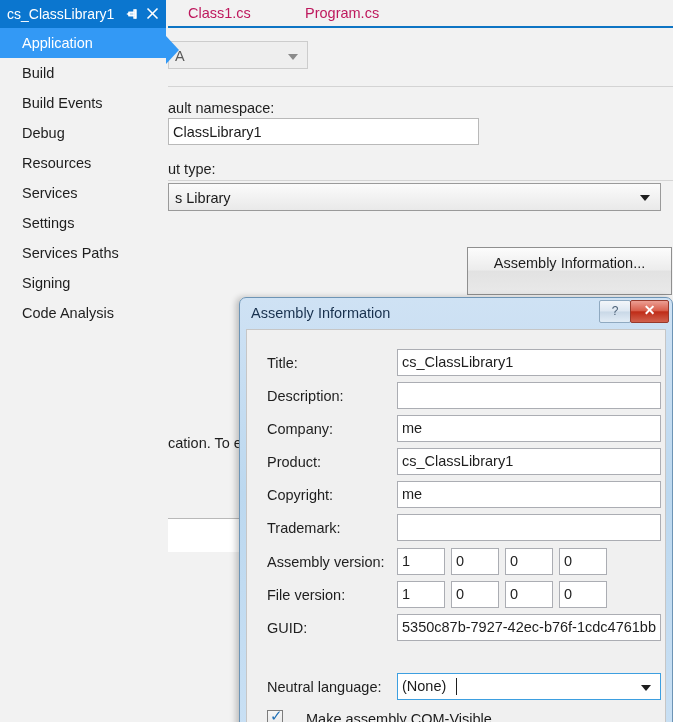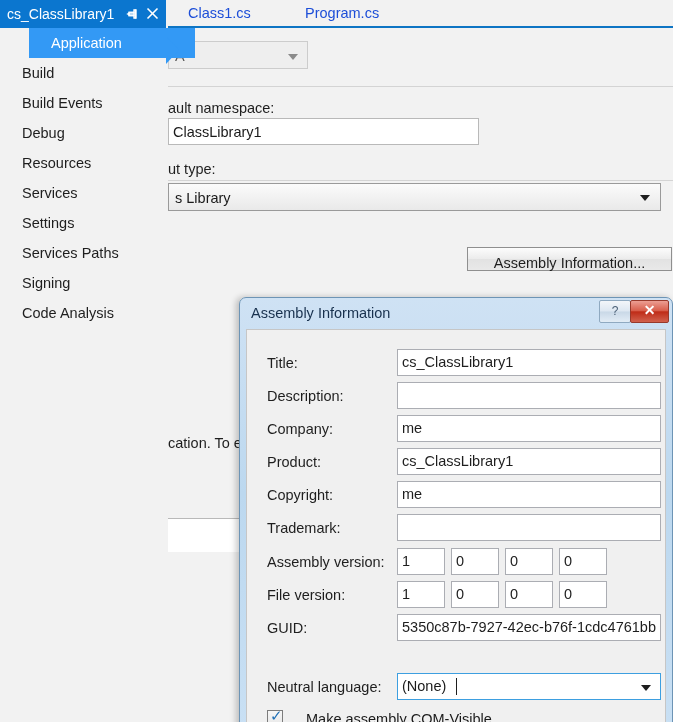--- a/index.html
+++ b/index.html
@@ -31,21 +31,21 @@
     left: 0; top: 0;
     width: 673px; height: 28px;
     background: #f2f2f2;
   }
   .doc-tab {
     position: absolute;
     top: 0;
     height: 27px;
     line-height: 27px;
     font-size: 14.5px;
-    color: #1d4ed8;
+    color: #be185d;
     white-space: nowrap;
   }
   #tab-class1 { left: 188px; }
   #tab-program { left: 305px; }
   #tabstrip-underline {
     position: absolute;
     left: 168px; top: 26px;
     width: 505px; height: 2px;
     background: #0e75c4;
   }
@@ -92,21 +92,20 @@
     padding-left: 22px;
     box-sizing: border-box;
     font-size: 14.5px;
     color: #1e1e1e;
     white-space: nowrap;
   }
   .nav-item.selected {
     background: #3399f5;
     color: #ffffff;
     width: 166px;
-    margin-left: 29px;
   }
   #nav-arrow {
     position: absolute;
     left: 166px; top: 8px;
     width: 0; height: 0;
     border-top: 14px solid transparent;
     border-bottom: 14px solid transparent;
     border-left: 13px solid #3399f5;
   }
 
@@ -183,21 +182,21 @@
     position: absolute;
     right: 10px; top: 11px;
     width: 0; height: 0;
     border-left: 5px solid transparent;
     border-right: 5px solid transparent;
     border-top: 6px solid #1e1e1e;
   }
   #asm-info-btn {
     position: absolute;
     left: 299px; top: 219px;
-    width: 205px; height: 24px;
+    width: 205px; height: 48px;
     background: linear-gradient(to bottom,#fcfcfc 0%,#ececec 48%,#e2e2e2 50%,#e9e9e9 100%);
     border: 1px solid #8f8f8f;
     box-sizing: border-box;
     text-align: center;
     line-height: 30px;
     font-size: 14.5px;
     color: #1e1e1e;
   }
   #bg-desc-text {
     position: absolute;

